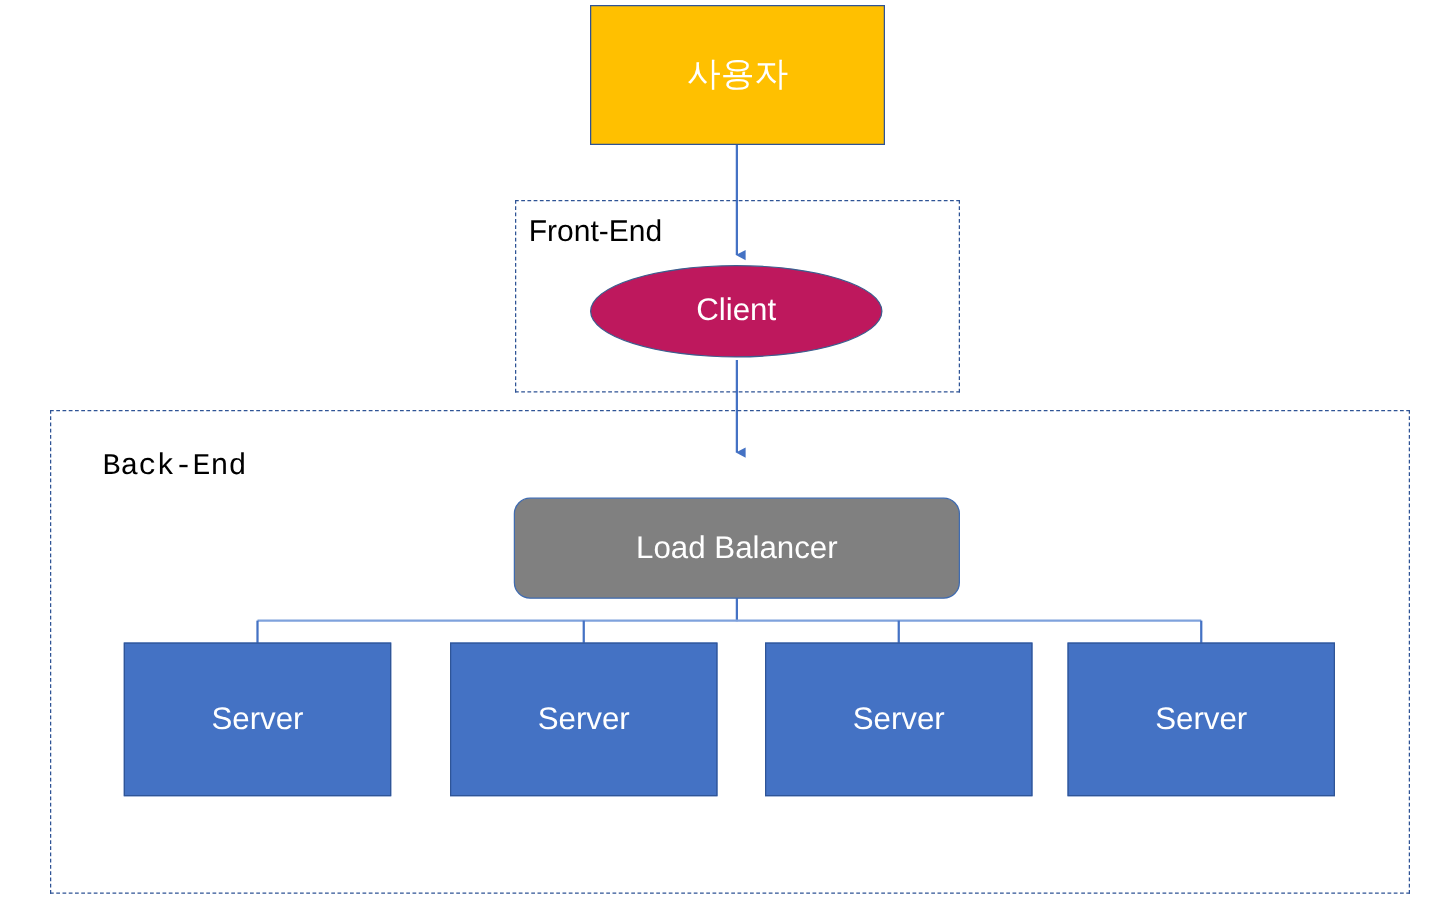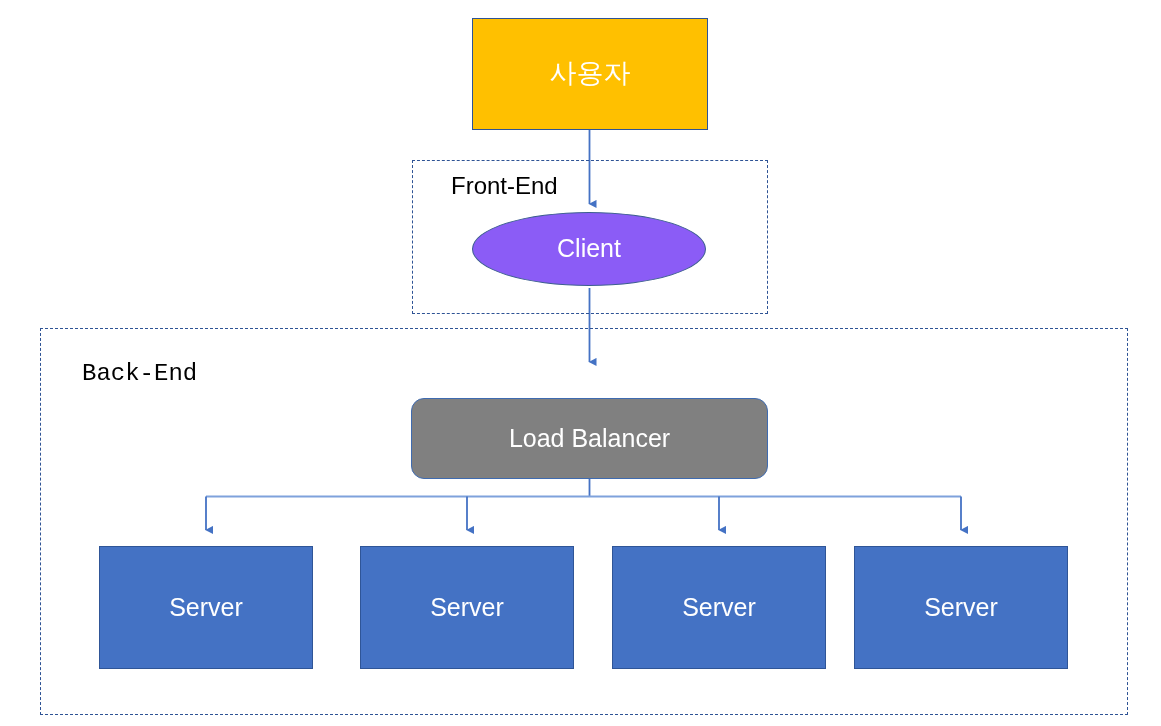--- a/index.html
+++ b/index.html
@@ -31,56 +31,56 @@
     justify-content: center;
     box-sizing: border-box;
     color: #ffffff;
     text-align: center;
     line-height: 1.1;
   }
 
   
   #node-user {
     left: 472px;
-    top: 18px;
+    top: 4px;
     width: 236px;
     height: 112px;
     background: #FFC000;
     border: 1.5px solid #2E5395;
     font-size: 27px;
   }
 
   
   #node-client {
     left: 472px;
     top: 212px;
     width: 234px;
     height: 74px;
-    background: #8b5cf6;
+    background: #be185d;
     border: 1.3px solid #3C5E8F;
     border-radius: 50%;
     font-size: 25px;
   }
 
   
   #node-load-balancer {
     left: 411px;
     top: 370px;
     width: 357px;
     height: 81px;
     background: #808080;
     border: 1.6px solid #3F6BB0;
     border-radius: 13px;
     font-size: 25px;
     margin-top: 28px;
   }
 
   
   .server-node {
-    top: 546px;
+    top: 514px;
     width: 214px;
     height: 123px;
     background: #4472C4;
     border: 1.4px solid #2F5597;
     font-size: 25px;
   }
   #node-server-0 { left: 99px; }
   #node-server-1 { left: 360px; }
   #node-server-2 { left: 612px; }
   #node-server-3 { left: 854px; }
@@ -106,21 +106,20 @@
   }
   .group-label {
     position: absolute;
     color: #000000;
     font-size: 24px;
     white-space: nowrap;
   }
   #label-frontend {
     left: 423px;
     top: 172px;
-    margin-left: 28px;
   }
   #label-backend {
     left: 82px;
     top: 360px;
     font-family: Liberation Mono, monospace;
   }
 </style>
 </head>
 <body>
 

